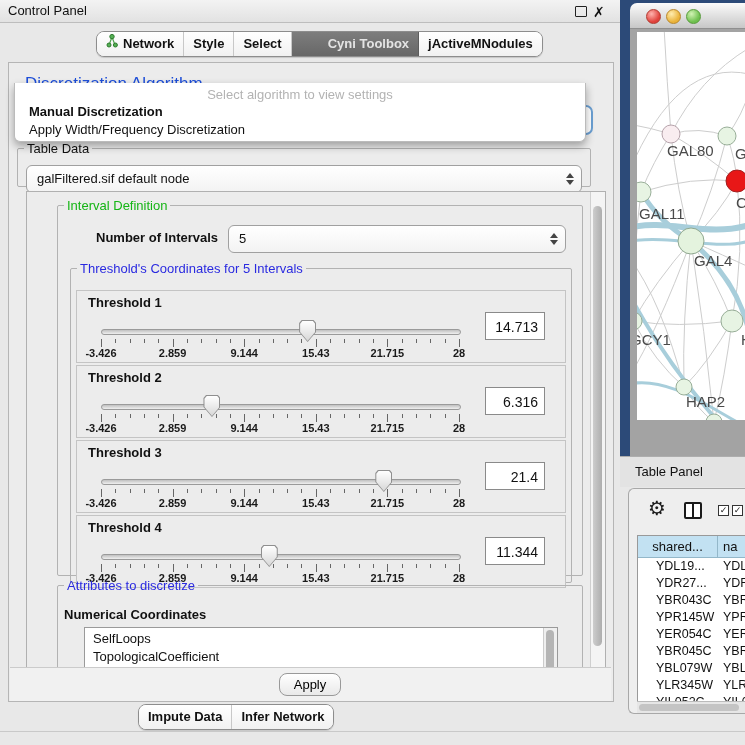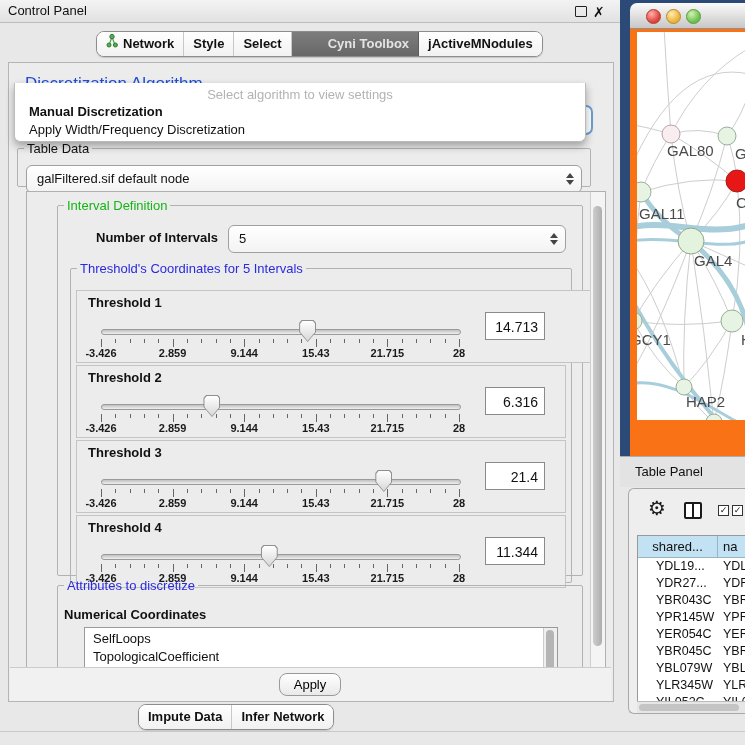--- a/index.html
+++ b/index.html
@@ -90,21 +90,21 @@
 
   
   #right-top{left:620px;top:0;width:125px;height:456px;background:#2c4a78;}
   .macwin{position:absolute;left:10px;top:3px;width:115px;height:453px;border-radius:7px 0 0 0;overflow:hidden;}
   .mactitle{position:absolute;left:0;top:0;right:0;height:25px;background:linear-gradient(#fbfbfb,#c7c7c7);
             border-bottom:1px solid #8f8f8f;}
   .tl{position:absolute;top:6px;width:13px;height:13px;border-radius:50%;}
   .tl.r{left:16px;background:radial-gradient(circle at 35% 30%,#ffb3ae,#e0423c 65%);border:1px solid #b03a30;}
   .tl.y{left:36px;background:radial-gradient(circle at 35% 30%,#ffeDB0,#eab33a 65%);border:1px solid #b8872b;}
   .tl.g{left:56px;background:radial-gradient(circle at 35% 30%,#d2f3b4,#6fc04f 65%);border:1px solid #579b3b;}
-  .macbody{position:absolute;left:0;top:26px;right:0;bottom:0;background:#f97316;}
+  .macbody{position:absolute;left:0;top:26px;right:0;bottom:0;background:#a3a3a3;}
   .netcanvas{position:absolute;left:7px;top:3px;width:108px;height:388px;background:#fff;overflow:hidden;}
 
   
   #tablepanel-bar{left:620px;top:456px;width:125px;height:30px;background:#e3e3e3;border-top:1px solid #adadad;
                   font-size:13px;line-height:30px;text-decoration:underline;}
   #tablepanel-bar span{position:absolute;left:15px;}
   #browser{left:628px;top:488px;width:117px;height:224px;background:#eeeeee;border:1px solid #a8a8a8;
            border-right:none;border-radius:6px 0 0 6px;}
   .gear{position:absolute;left:19px;top:7px;font-size:20px;color:#1a1a1a;}
   .colicon{position:absolute;left:55px;top:13px;width:14px;height:13px;border:2px solid #1a1a1a;border-radius:2px;background:#fff;}
@@ -198,21 +198,21 @@
           <span class="cv">5</span>
           <span class="spin">
               <i class="up"></i>
               <i class="dn"></i>
             </span>
         </div>
 
         <fieldset id="thresholds-fs">
           <legend class="lg-blue">Threshold's Coordinates for 5 Intervals</legend>
           <div id="thresholds-stack">
-              <div class="thr-panel" style="top: 14px; padding-left: 36px;">
+              <div class="thr-panel" style="top: 14px;">
                 <div class="thr-title">Threshold 1</div>
                 <div class="thr-track"></div>
                 <div class="tick" style="left: 24px; top: 48px; height: 8px;"></div>
                 <div class="tick" style="left: 38.32px; top: 48px; height: 4px;"></div>
                 <div class="tick" style="left: 52.64px; top: 48px; height: 4px;"></div>
                 <div class="tick" style="left: 66.96px; top: 48px; height: 4px;"></div>
                 <div class="tick" style="left: 81.28px; top: 48px; height: 4px;"></div>
                 <div class="tick" style="left: 95.6px; top: 48px; height: 8px;"></div>
                 <div class="tick" style="left: 109.92px; top: 48px; height: 4px;"></div>
                 <div class="tick" style="left: 124.24px; top: 48px; height: 4px;"></div>

